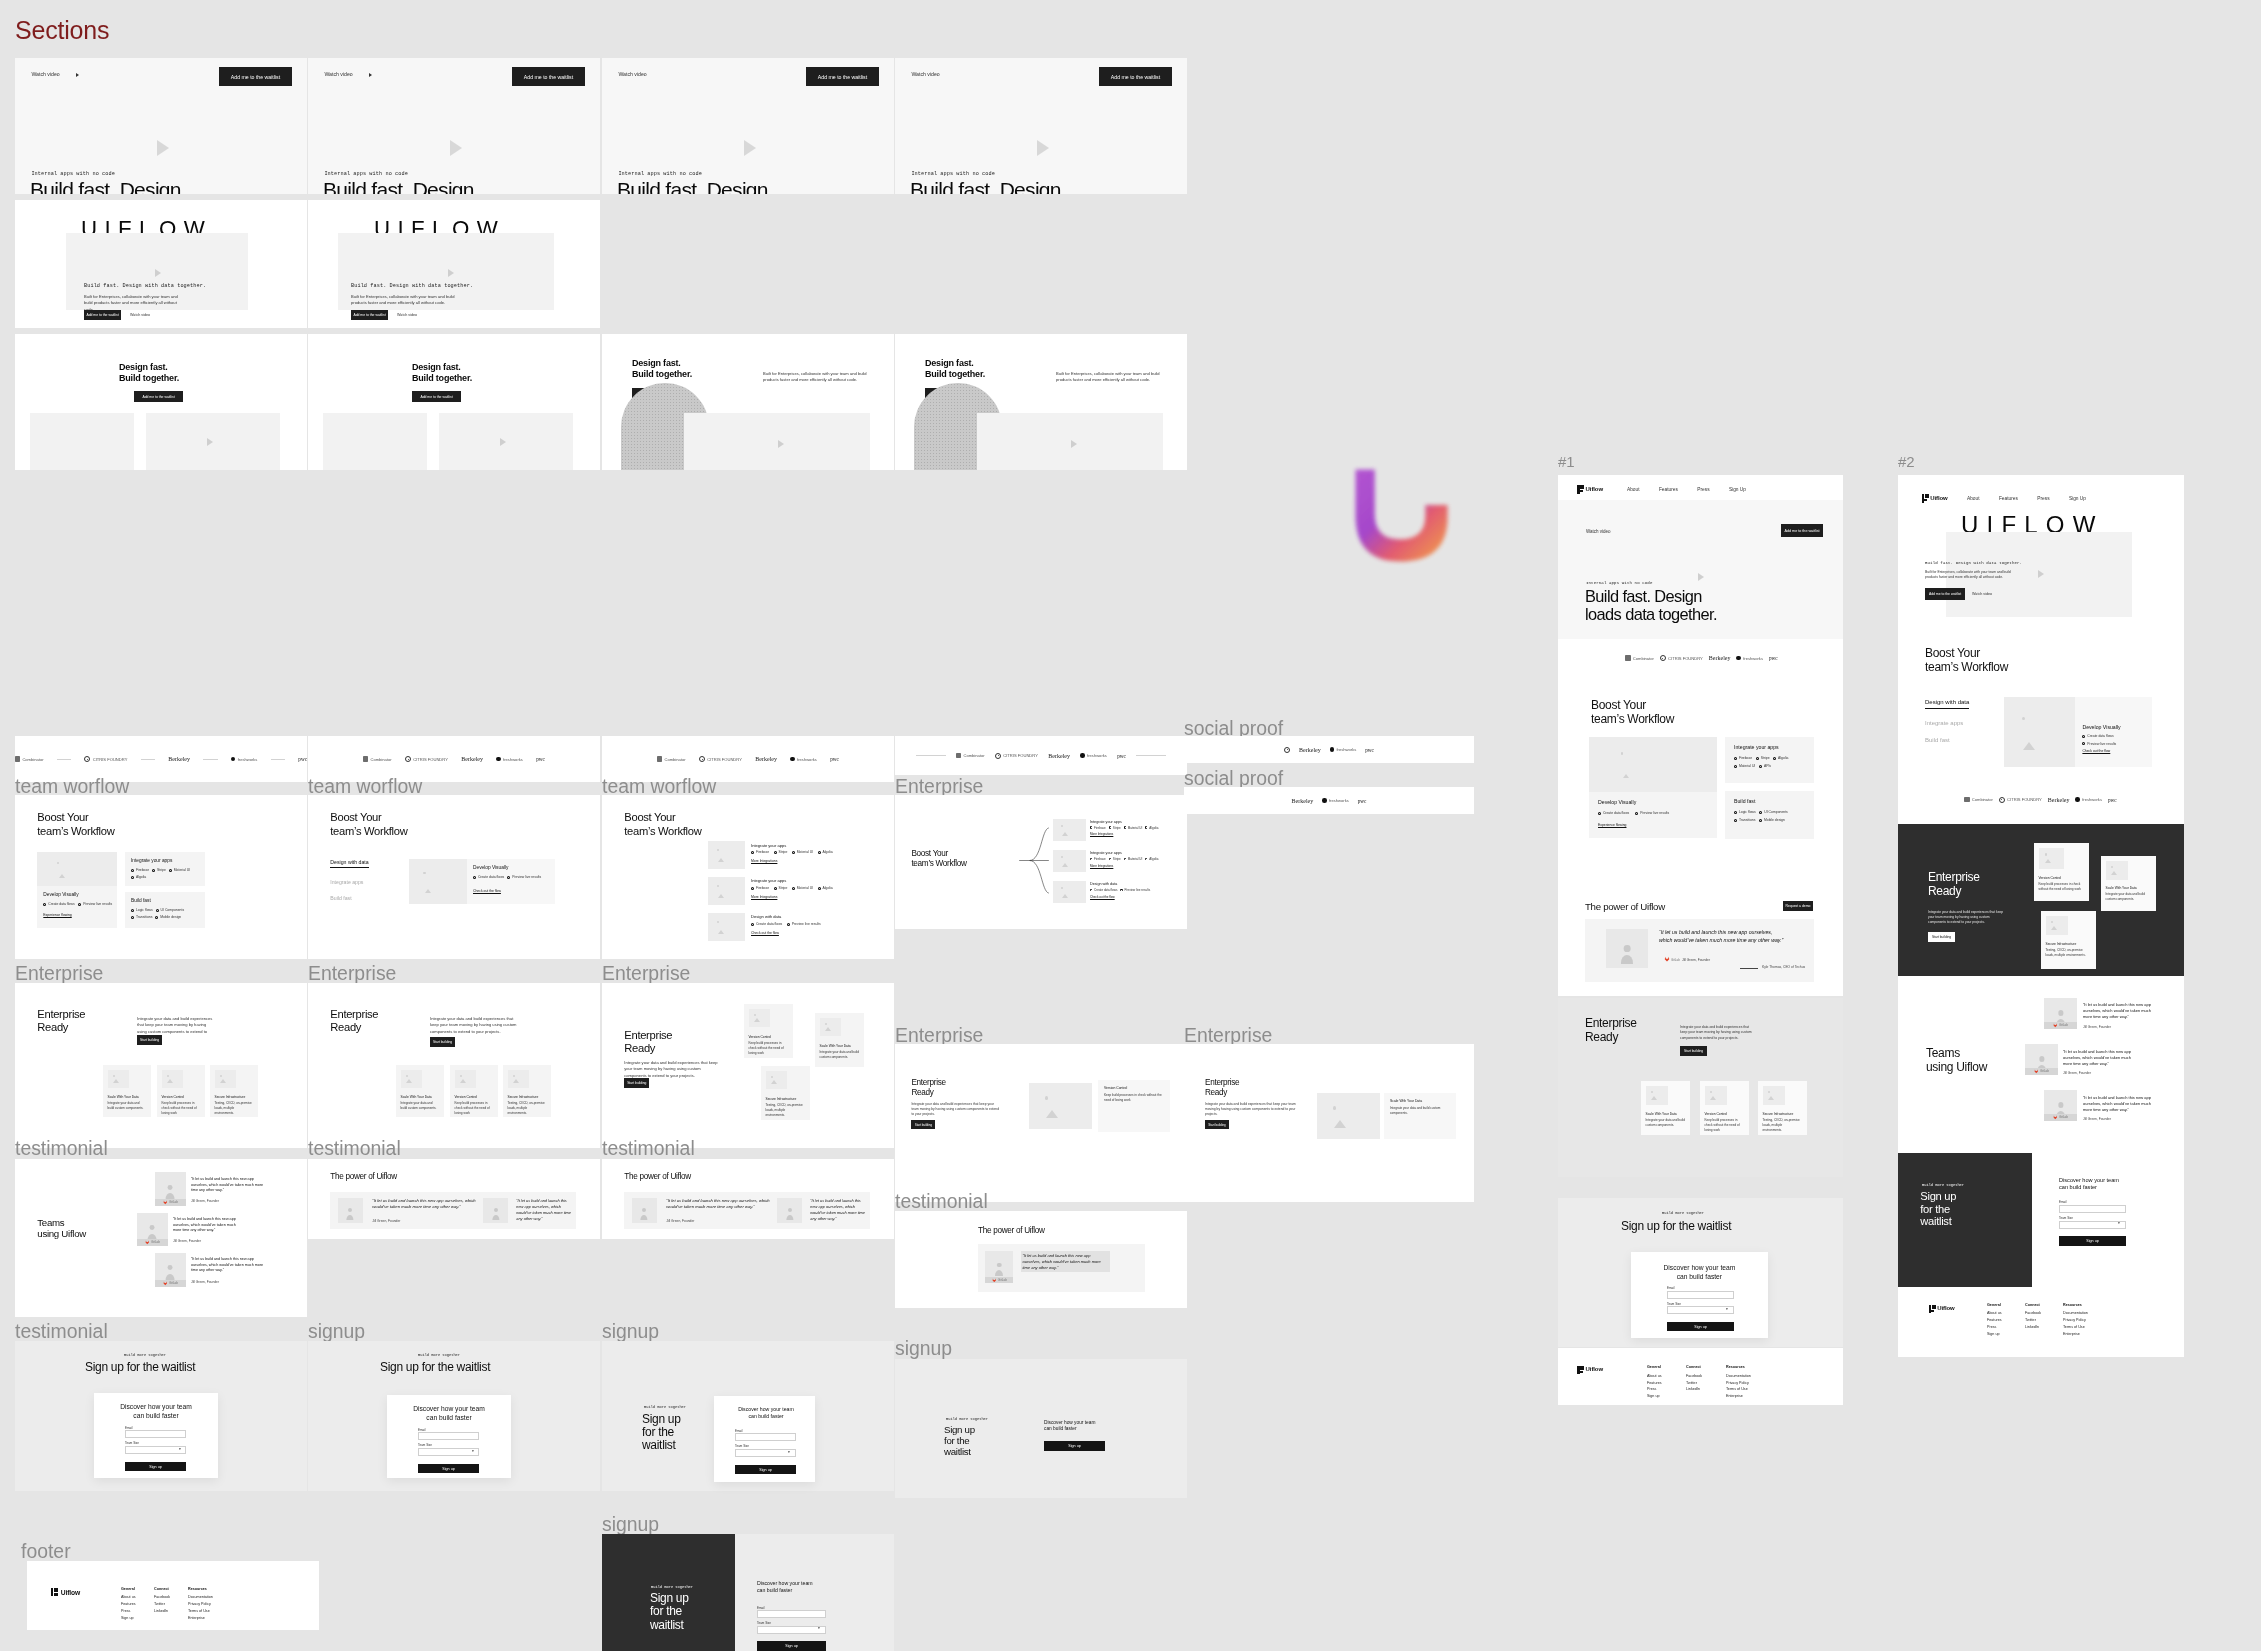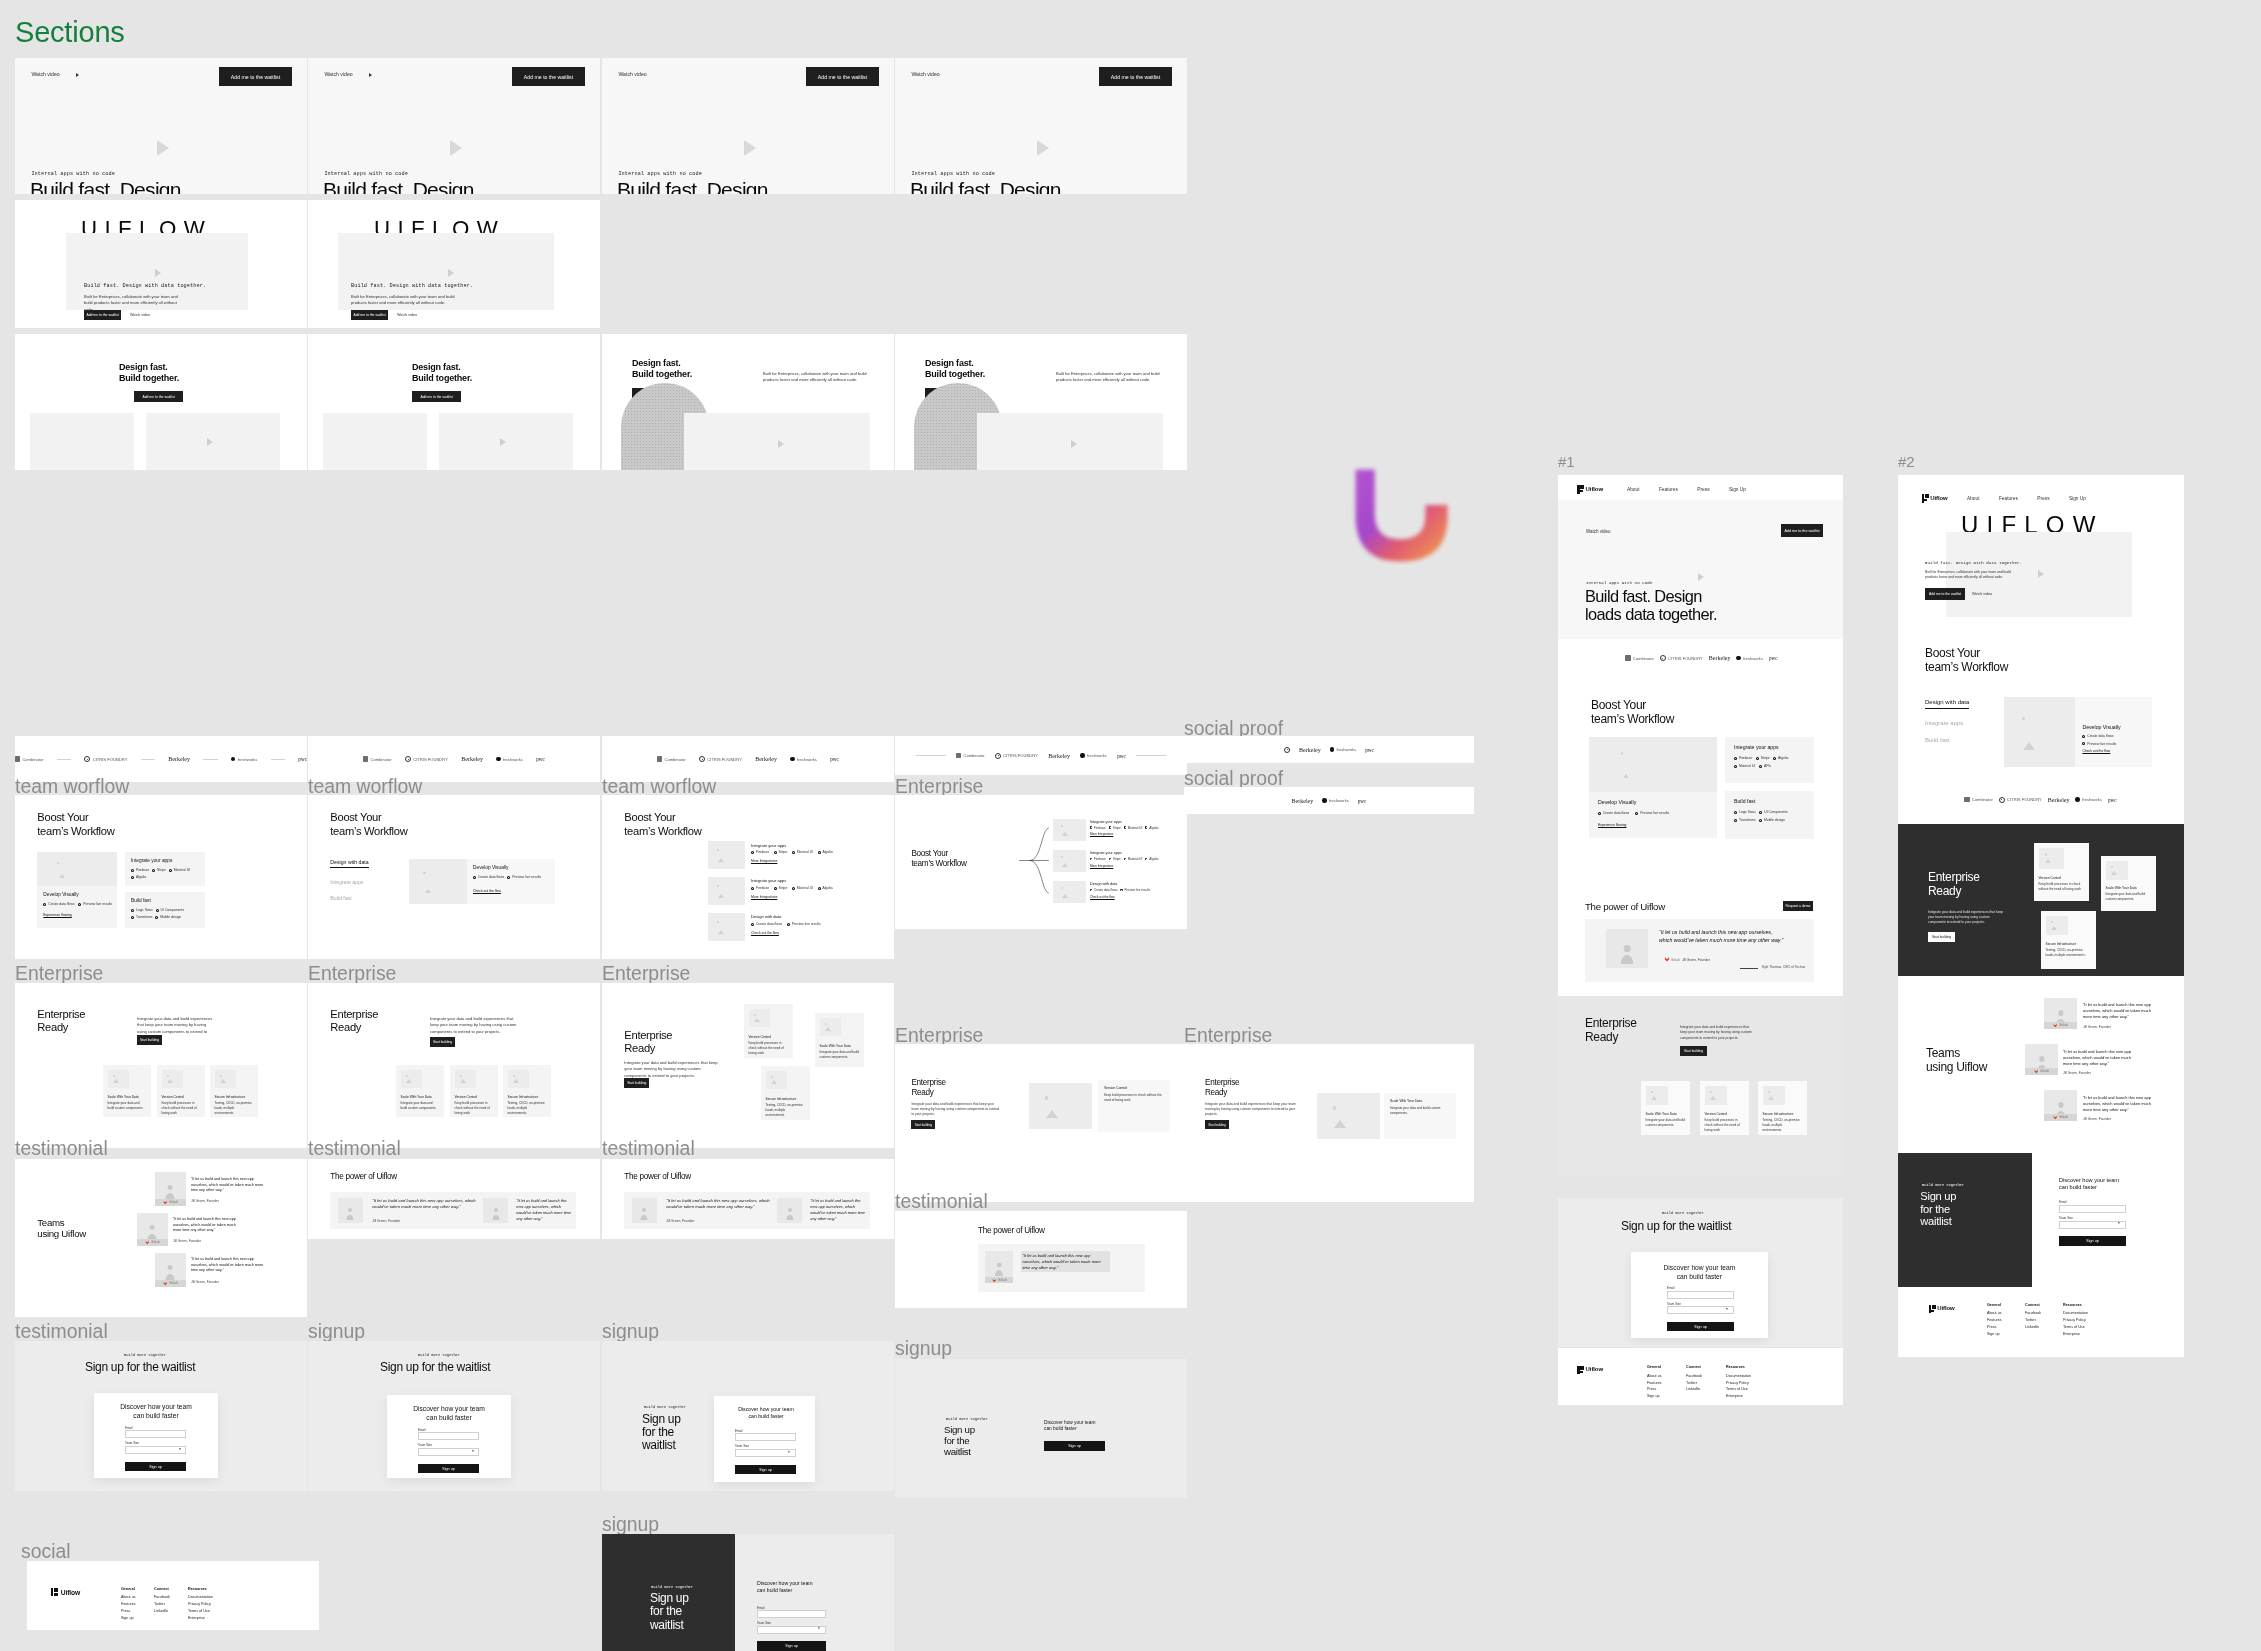--- a/index.html
+++ b/index.html
@@ -6,21 +6,21 @@
   html, body {
     width: 2261px; height: 1652px;
     background: #e5e5e5;
     font-family: "Liberation Sans", sans-serif;
     overflow: hidden;
   }
   .canvas { position: relative; width: 2261px; height: 1652px; background: #e5e5e5; }
 
   .page-title {
     position: absolute; left: 15px; top: 16.4px;
-    font-size: 29px; color: #15803d; letter-spacing: -0.2px;
+    font-size: 25px; color: #7f1d1d; letter-spacing: -0.2px;
   }
 
   
   .frame { position: absolute; background: #fff; overflow: hidden; }
   .group-label {
     position: absolute; font-size: 19.4px; color: #8d8d8d; font-weight: 400;
   }
 
   
   .heroA { background: #f7f7f7; }
@@ -921,21 +921,21 @@
       <span>Sign up</span><br>
       <span>for the</span><br>
       <span>waitlist</span>
     </div>
     <div class="sign-card-h" style="left:149px;top:61px;width:89px;font-size:4.8px;text-align:left;">
       <span>Discover how your team</span><br><span>can build faster</span>
     </div>
     <div class="btn-signup" style="left:149px;top:82px;width:61px;height:10.4px;">Sign up</div>
   </div>
 
-  <div class="group-label" style="left:21px;top:1540px;">social</div>
+  <div class="group-label" style="left:21px;top:1540px;">footer</div>
   <div class="group-label" style="left:602px;top:1513px;">signup</div>
 
   <div class="frame" style="left:27px;top:1561px;width:292px;height:69px;">
     <div class="brand" style="left:24px;top:27px;">
       <div class="brand-mark">
           <div class="brand-dot"></div>
         </div>
       <div class="brand-name">Uiflow</div>
     </div>
     <div class="fcol" style="left:94px;top:25px;">

